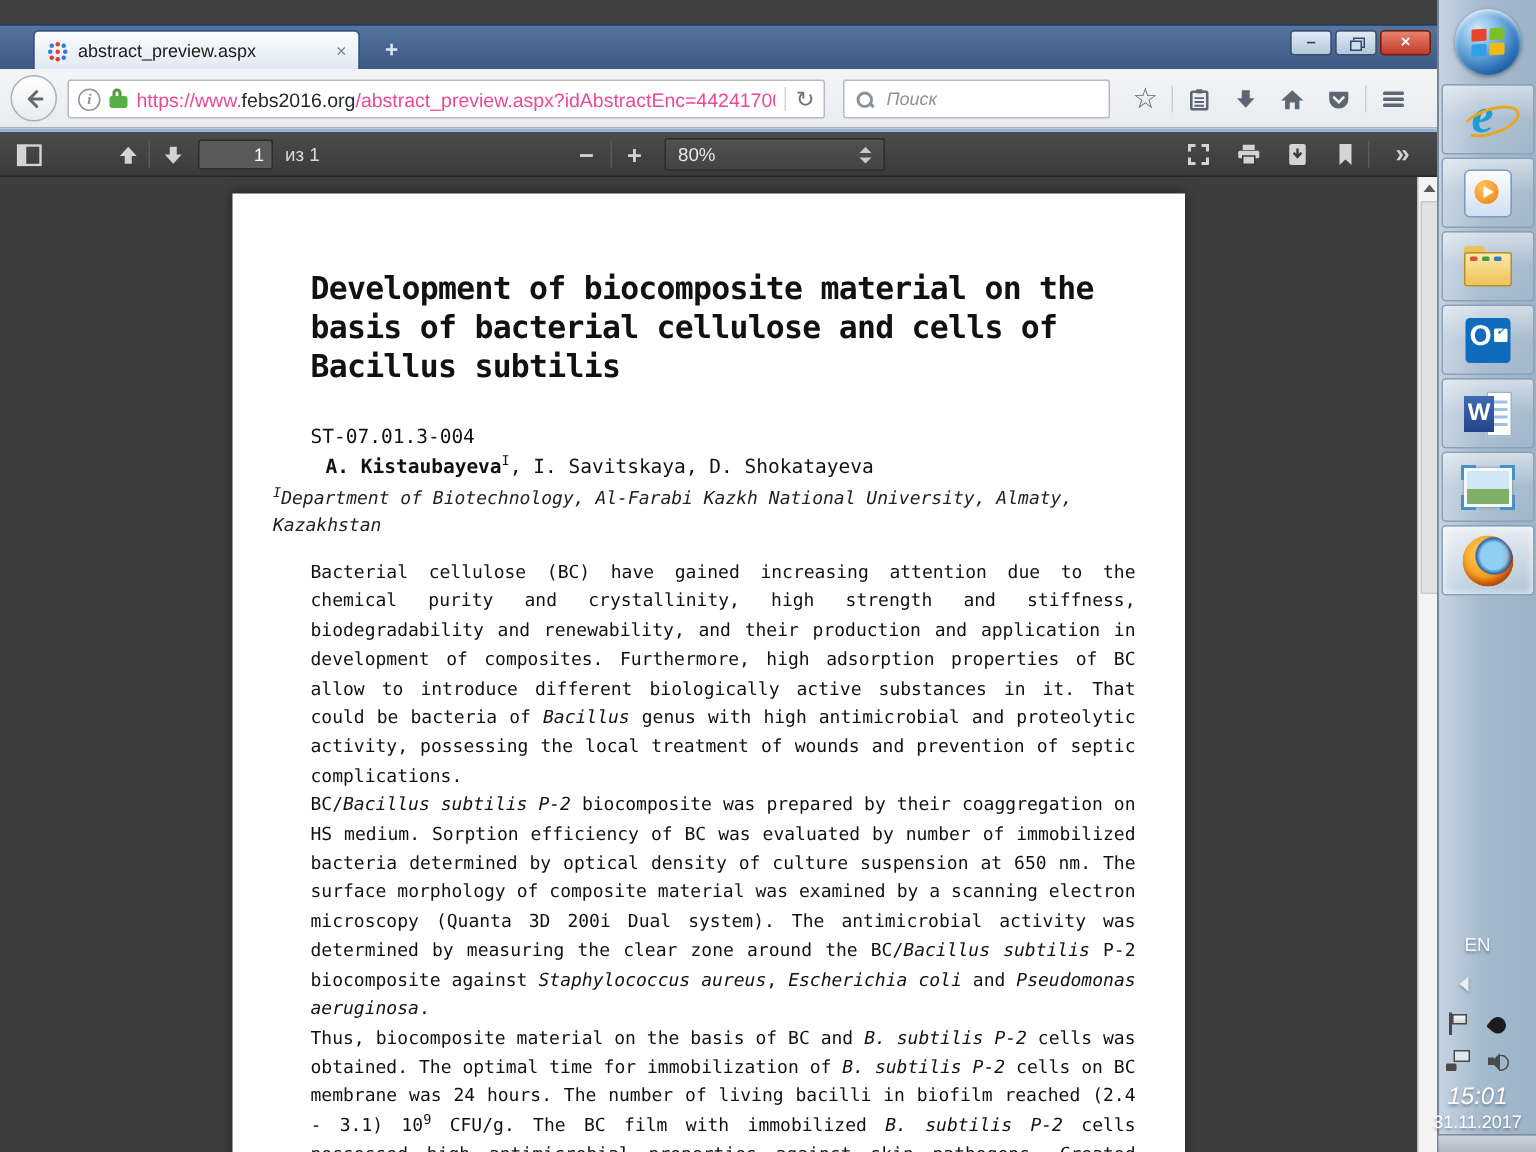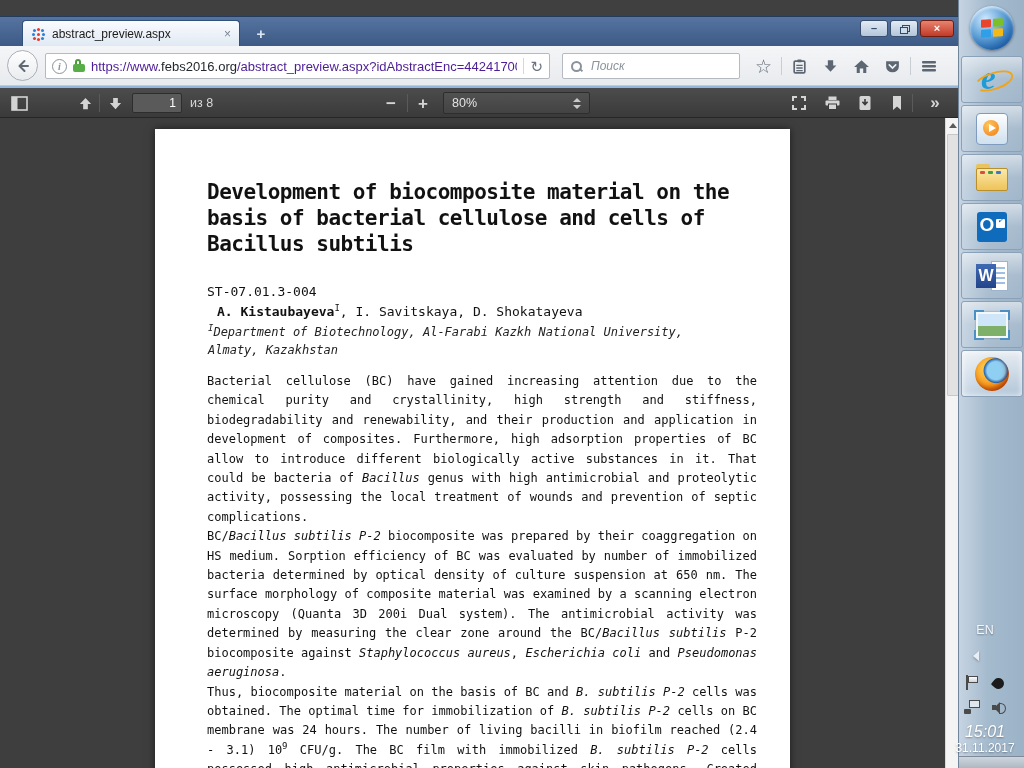--- a/index.html
+++ b/index.html
@@ -34,21 +34,21 @@
 
   
   .navbar{position:absolute;left:0;top:30px;width:958px;height:40px;
     background:linear-gradient(#f4f5f7,#e8ebee);border-bottom:1px solid #c5cad0;box-sizing:border-box;}
   .backbtn{position:absolute;left:7px;top:4px;width:31px;height:31px;border-radius:50%;box-sizing:border-box;
     border:1px solid #a9b0b8;background:linear-gradient(#fefefe,#e9ecef);
     display:flex;align-items:center;justify-content:center;color:#5f6a75;}
   .urlbar{position:absolute;left:45px;top:7px;width:505px;height:26px;box-sizing:border-box;
     background:#fff;border:1px solid #b5bac1;border-radius:2px;display:flex;align-items:center;padding:0 6px;gap:6px;}
   .url-text{flex:1;font-size:13px;white-space:nowrap;overflow:hidden;}
-  .url-dim{color:#4c1d95;text-align:center;}
+  .url-dim{color:#ec4899;text-align:center;}
   .url-domain{color:#24292e;}
   .url-sep{width:1px;height:16px;background:#d4d8dc;}
   .reload{color:#6b7480;font-size:15px;line-height:1;}
   .searchbox{position:absolute;left:562px;top:7px;width:178px;height:26px;box-sizing:border-box;
     background:#fff;border:1px solid #b5bac1;border-radius:2px;display:flex;align-items:center;padding:0 7px;gap:6px;}
   .searchbox input{border:none;outline:none;flex:1;font-size:12px;font-family:"Liberation Sans",sans-serif;min-width:0;background:transparent;}
   .searchbox input::placeholder{font-style:italic;color:#8b929b;}
   .mag{position:relative;width:13px;height:13px;flex:0 0 13px;}
   .mag:before{content:"";position:absolute;left:1px;top:1px;width:7px;height:7px;border:2px solid #8a929c;border-radius:50%;}
   .mag:after{content:"";position:absolute;left:9px;top:9px;width:4px;height:2px;background:#8a929c;transform:rotate(45deg);}
@@ -85,21 +85,21 @@
   .glyphbtn{font-size:17px;font-weight:bold;line-height:1;}
   .chev{font-size:17px;font-weight:bold;letter-spacing:-2px;}
 
   
   .content{position:absolute;left:0;top:102px;width:945px;height:666px;background:#3e3e3e;overflow:hidden;}
   .page{position:absolute;left:155px;top:11px;width:635px;height:655px;background:#ffffff;
     box-shadow:0 0 8px rgba(0,0,0,.55);font-family:"DejaVu Sans Mono",monospace;color:#111;}
   .doc-title{margin:50px 52px 0 52px;font-size:21px;line-height:26px;font-weight:bold;letter-spacing:-0.5px;}
   .doc-code{margin:25px 52px 0 52px;font-size:13px;line-height:19px;}
   .doc-authors{margin:1px 52px 0 52px;font-size:13px;line-height:19px;}
-  .doc-affil{margin:2px 52px 0 53px;font-size:12px;line-height:18px;color:#222;}
+  .doc-affil{margin:2px 52px 0 27px;font-size:12px;line-height:18px;color:#222;}
   .doc-body{margin:13px 33px 0 52px;font-size:12px;line-height:19.4px;text-align:justify;}
   .doc-body p{margin:0;}
   .it{font-style:italic;}
   .bd{font-weight:bold;margin-left:10px;}
   .page sup{font-size:9px;line-height:0;}
 
   
   .vscroll{position:absolute;left:945px;top:102px;width:13px;height:666px;background:#f4f4f4;border-left:1px solid #d9d9d9;box-sizing:border-box;}
   .vscroll .up{position:absolute;left:0;top:0;width:13px;height:15px;display:flex;align-items:center;justify-content:center;}
   .vscroll .up b{width:0;height:0;border-left:4px solid transparent;border-right:4px solid transparent;border-bottom:5px solid #5a5a5a;}
@@ -277,21 +277,21 @@
           <polygon points="8,2 14,8.5 10.5,8.5 10.5,14 5.5,14 5.5,8.5 2,8.5" fill="currentColor"></polygon>
         </svg>
       </div>
       <div class="psep" style="left:99px;"></div>
       <div class="pbtn" style="left:102px;">
         <svg width="15" height="15" viewBox="0 0 16 16">
           <polygon points="8,14 2,7.5 5.5,7.5 5.5,2 10.5,2 10.5,7.5 14,7.5" fill="currentColor"></polygon>
         </svg>
       </div>
       <input class="pageinput" value="1" style="">
-      <div class="pagecount">из 8</div>
+      <div class="pagecount">из 1</div>
 
       <div class="pbtn glyphbtn" style="left:378px;">−</div>
       <div class="psep" style="left:407px;"></div>
       <div class="pbtn glyphbtn" style="left:410px;">+</div>
       <div class="zoomsel">
         <span class="zval">80%</span>
         <span class="spin">
             <b class="up"></b>
             <b class="dn"></b>
           </span>

